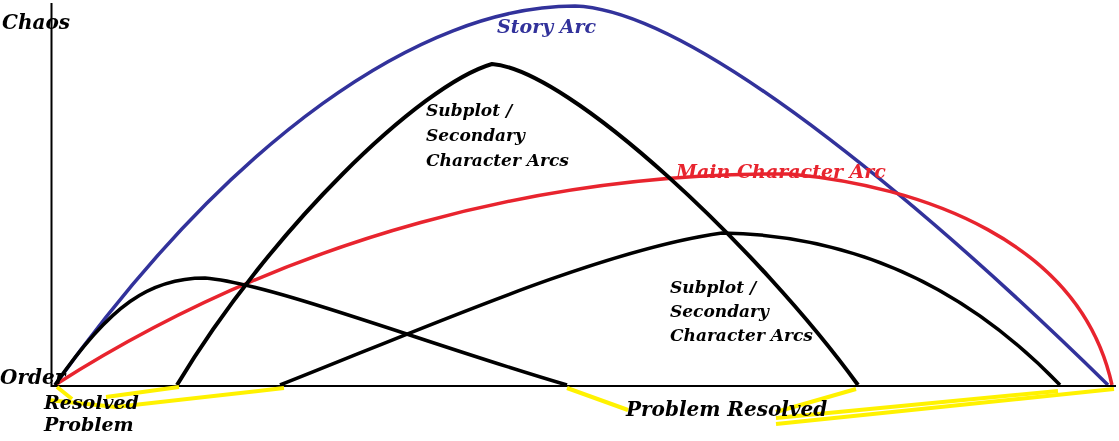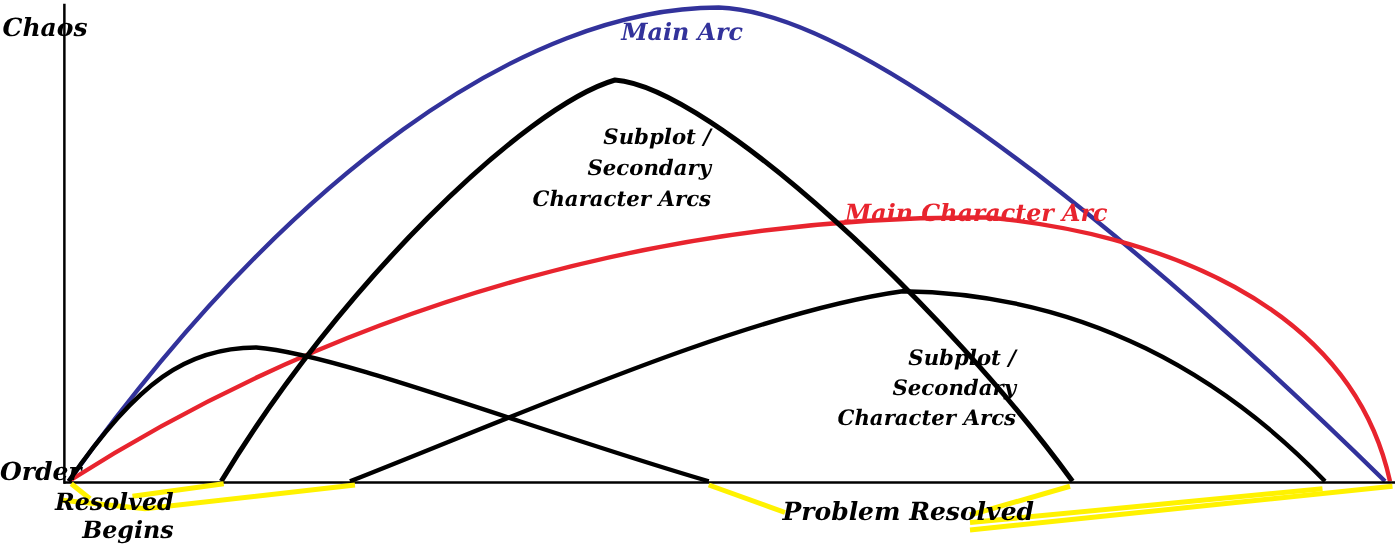--- a/index.html
+++ b/index.html
@@ -24,21 +24,21 @@
   .lbl-story{left:497px;top:16px;font-size:19px;}
   .lbl-main{left:676px;top:146px;font-size:19px;margin-top:15px;}
   .lbl-subplot-top{left:426px;top:98px;font-size:17px;line-height:25px;}
   .lbl-subplot-bottom{left:670px;top:275px;font-size:17px;line-height:24px;}
   .lbl-problem-begins{left:44px;top:391px;font-size:19px;line-height:22px;}
   .lbl-problem-resolved{left:626px;top:398px;font-size:20px;}
 </style>
 </head>
 <body>
 
-<div class="stage" style="background: rgb(255, 255, 255); text-align: right;">
+<div class="stage" style="background: rgb(255, 255, 255);">
 
   <svg id="curves-svg" width="1119" height="441" viewBox="0 0 1119 441">
       <path d="M55,385 C230,140 420,6 575,6 C700,10 950,230 1108,385" fill="none" stroke="#32329B" stroke-width="3.5" stroke-linecap="butt"></path>
       <path d="M55,385 C290,235 550,172 790,174 C920,186 1080,240 1112,385" fill="none" stroke="#E8242E" stroke-width="3.5" stroke-linecap="butt"></path>
       <path d="M55,385 C110,305 150,278 205,278 C270,283 430,345 567,385" fill="none" stroke="#000000" stroke-width="3.5" stroke-linecap="butt"></path>
       <path d="M177,385 C270,230 420,85 492,64 C570,70 760,250 858,385" fill="none" stroke="#000000" stroke-width="4" stroke-linecap="butt"></path>
       <path d="M280,385 C420,330 600,250 722,233 C870,235 980,302 1060,385" fill="none" stroke="#000000" stroke-width="3.5" stroke-linecap="butt"></path>
       <path d="M51.5,3 L51.5,387" fill="none" stroke="#000000" stroke-width="2" stroke-linecap="butt"></path>
       <path d="M51,386 L1116,386" fill="none" stroke="#000000" stroke-width="2" stroke-linecap="butt"></path>
       <path d="M57,387 L72,399" fill="none" stroke="#FFF200" stroke-width="4" stroke-linecap="butt"></path>
@@ -47,36 +47,36 @@
       <path d="M628,410 L567,388" fill="none" stroke="#FFF200" stroke-width="4" stroke-linecap="butt"></path>
       <path d="M776,412 L856,389" fill="none" stroke="#FFF200" stroke-width="4" stroke-linecap="butt"></path>
       <path d="M776,418 L1058,391" fill="none" stroke="#FFF200" stroke-width="4" stroke-linecap="butt"></path>
       <path d="M776,424 L1114,389" fill="none" stroke="#FFF200" stroke-width="4" stroke-linecap="butt"></path>
     </svg>
 
   <div class="lbl lbl-chaos">Chaos</div>
 
   <div class="lbl lbl-order">Order</div>
 
-  <div class="lbl lbl-story" style="color: rgb(50, 50, 155);">Main Arc</div>
+  <div class="lbl lbl-story" style="color: rgb(50, 50, 155);">Story Arc</div>
 
   <div class="lbl lbl-main" style="color: rgb(232, 36, 46);">Main Character Arc</div>
 
   <div class="lbl lbl-subplot-top">
     <div>Subplot /</div>
     <div>Secondary</div>
     <div>Character Arcs</div>
   </div>
 
   <div class="lbl lbl-subplot-bottom">
     <div>Subplot /</div>
     <div>Secondary</div>
     <div>Character Arcs</div>
   </div>
 
   <div class="lbl lbl-problem-begins">
     <div>Resolved</div>
-    <div>Begins</div>
+    <div>Problem</div>
   </div>
 
   <div class="lbl lbl-problem-resolved">Problem Resolved</div>
 
 </div>
 
 </body></html>

